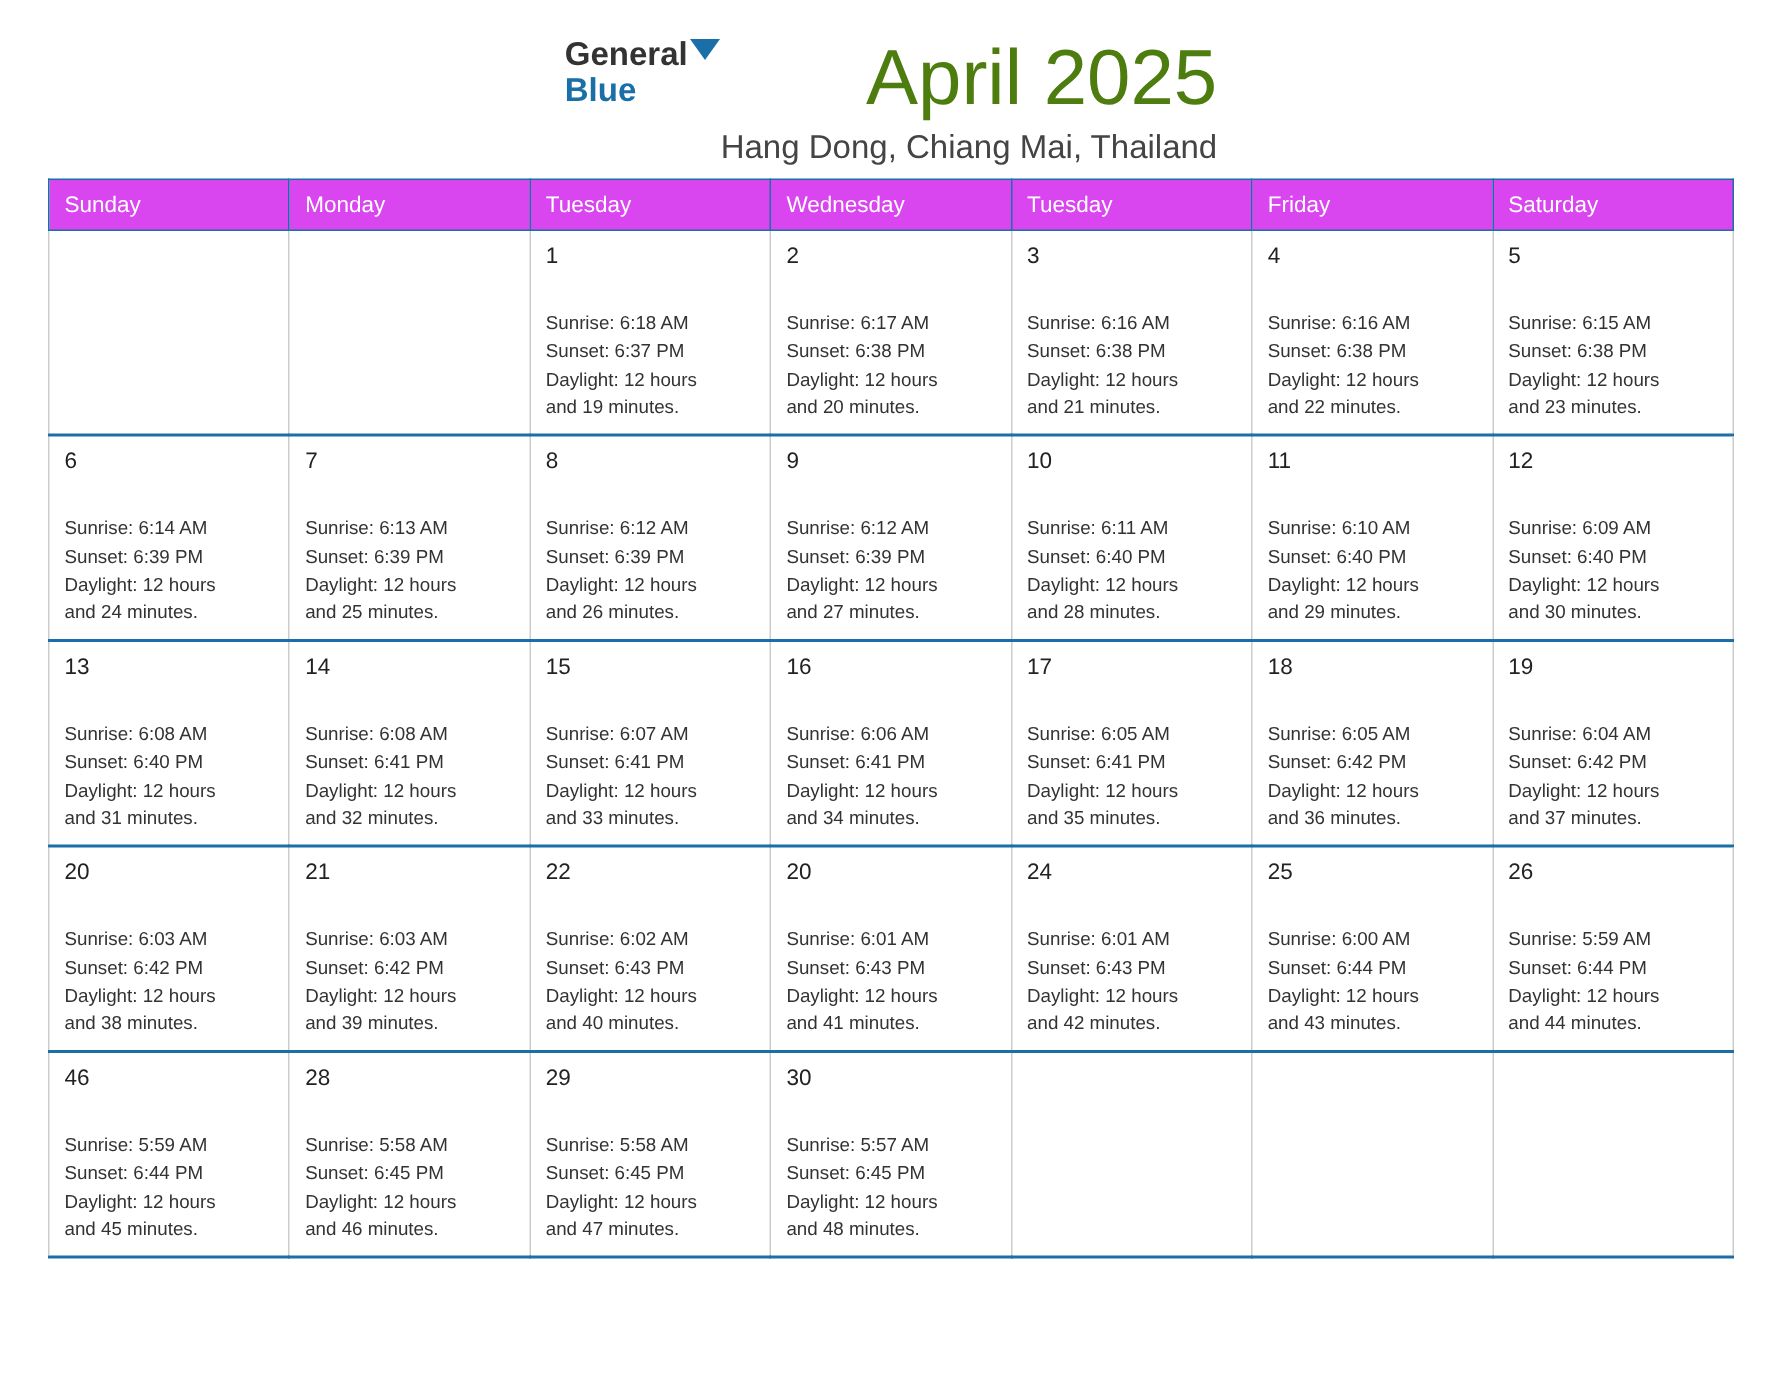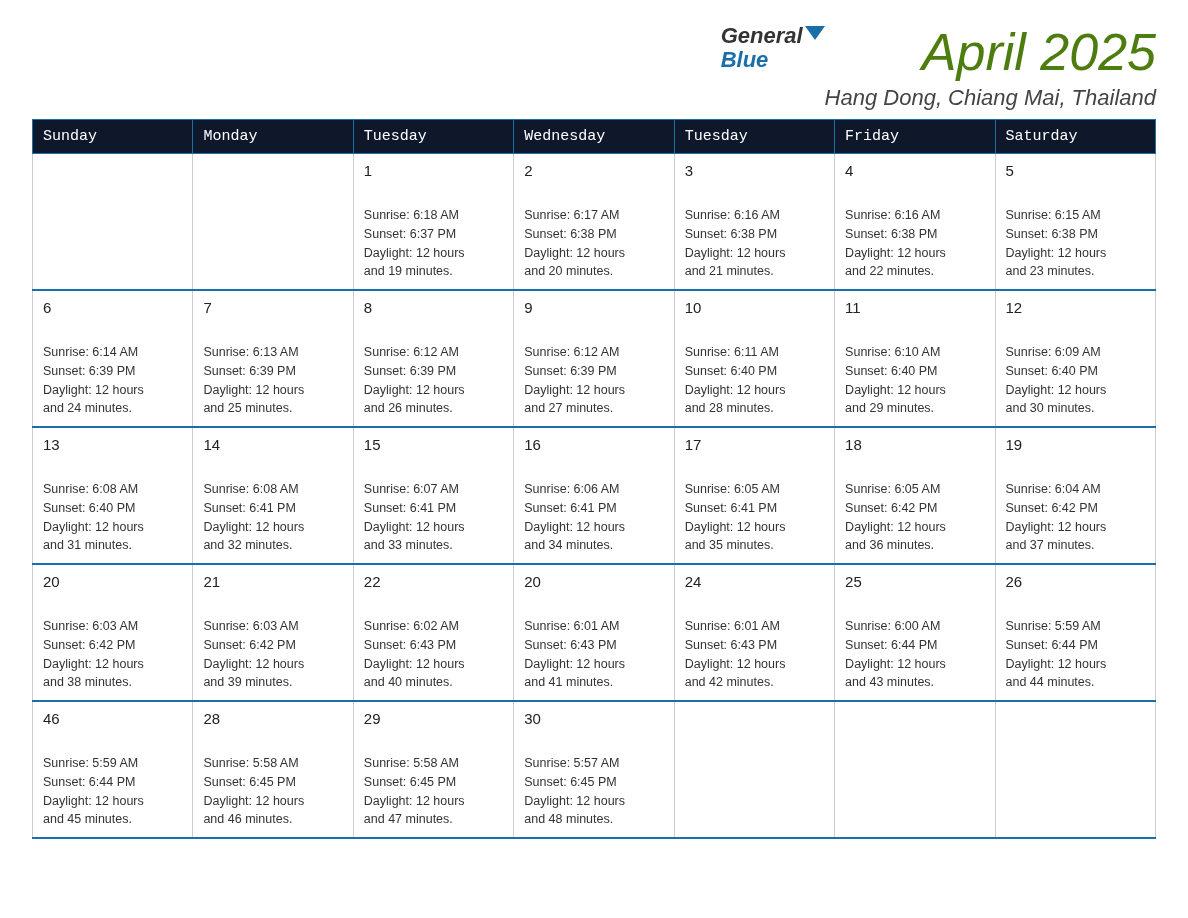--- a/index.html
+++ b/index.html
@@ -5,23 +5,22 @@
     * { box-sizing: border-box; margin: 0; padding: 0; }
     body {
       font-family: Arial, sans-serif;
       background: #fff;
       padding: 24px 32px;
       width: 1188px;
       min-height: 918px;
     }
     .header-row {
       display: flex;
-      justify-content: flex-end;
+      justify-content: center;
       align-items: flex-start;
-      font-style: italic;
     }
     .logo {
       display: flex;
       flex-direction: column;
       align-items: flex-start;
     }
     .logo-text {
       font-size: 22px;
       font-weight: bold;
       color: #333;
@@ -52,22 +51,21 @@
       font-size: 22px;
       color: #444;
       margin-top: 4px;
     }
     table {
       width: 100%;
       border-collapse: collapse;
       margin-top: 8px;
     }
     thead tr {
-      background-color: #0f172a;
-      font-family: Liberation Mono, monospace;
+      background-color: #d946ef;
     }
     thead th {
       color: #fff;
       font-size: 15px;
       font-weight: normal;
       padding: 8px 10px;
       text-align: left;
       border: 1px solid #1a6fa8;
     }
     tbody tr {

